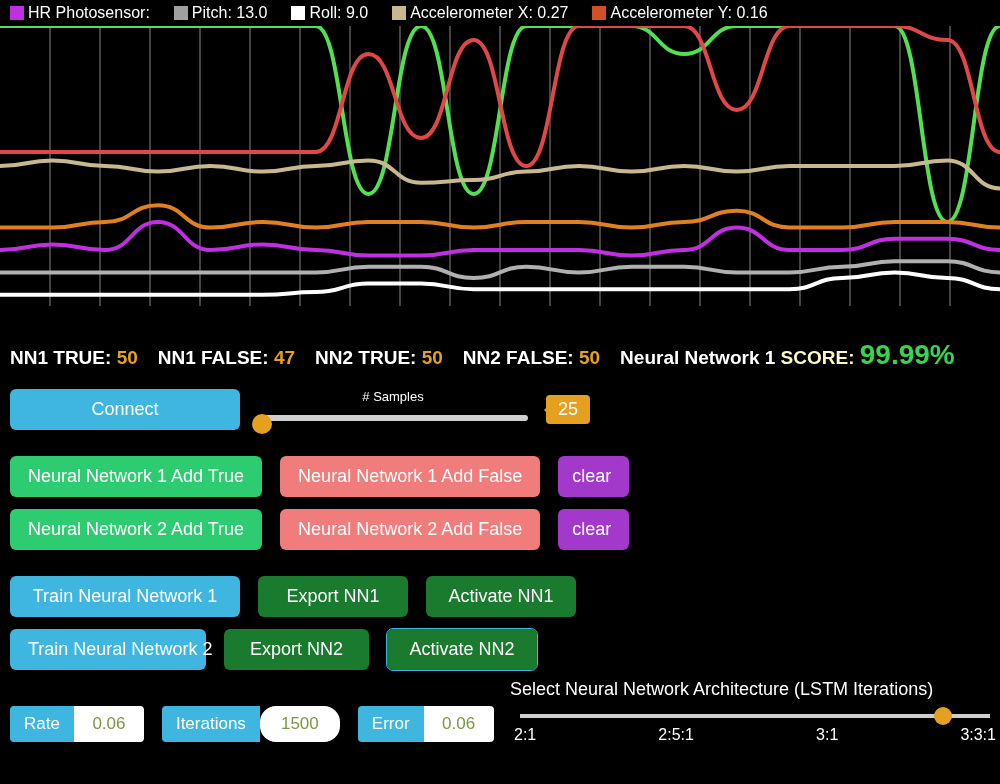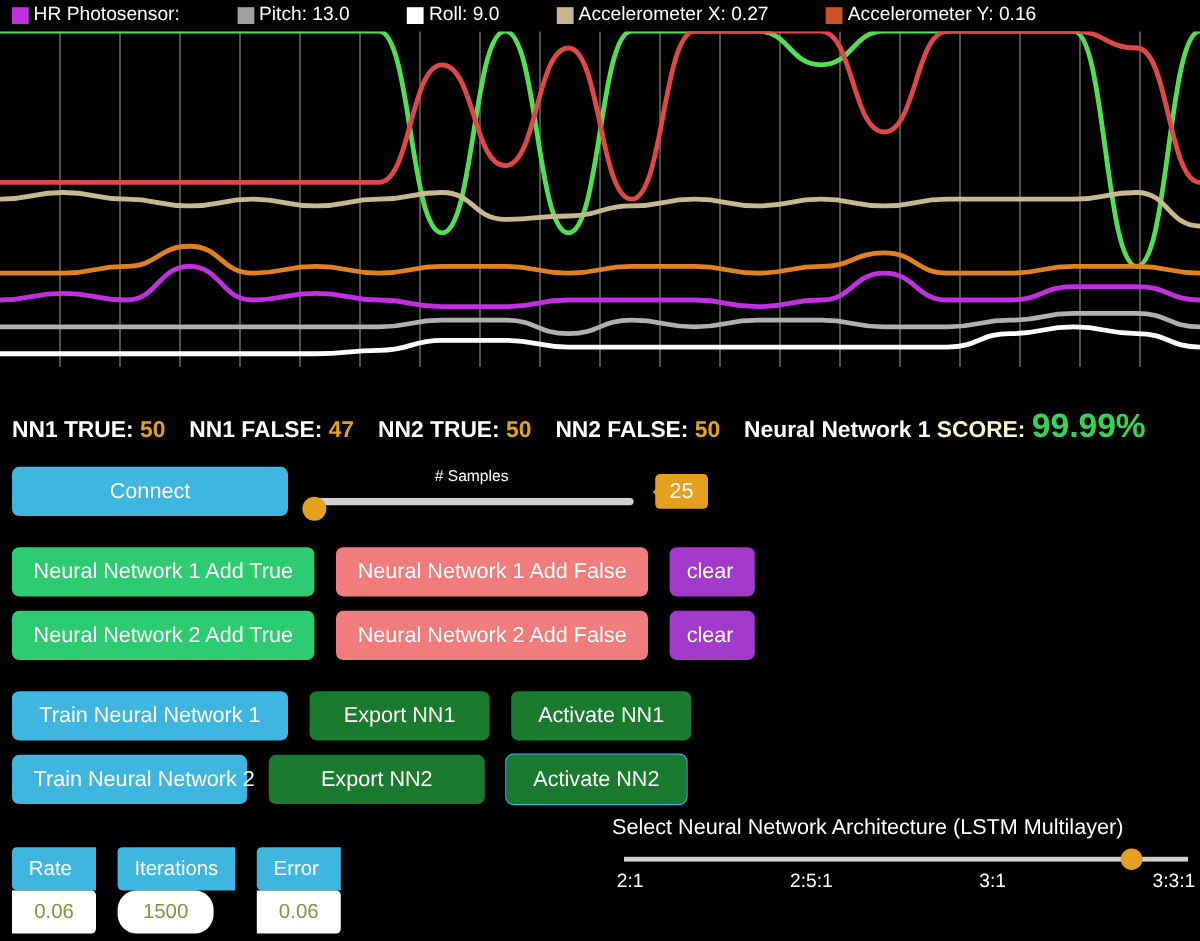--- a/index.html
+++ b/index.html
@@ -7,21 +7,21 @@
     background: #000;
     color: #fff;
     font-family: Arial, Helvetica, sans-serif;
     width: 1000px;
     height: 784px;
     overflow: hidden;
     position: relative;
   }
   .legend {
     display: flex;
-    gap: 48px;
+    gap: 24px;
     padding: 4px 10px;
     font-size: 16px;
     align-items: center;
   }
   .legend-item { display: flex; align-items: center; gap: 4px; white-space: nowrap; }
   .swatch { width: 14px; height: 14px; display: inline-block; }
   .chart-area {
     width: 100%;
     height: 280px;
     background: #000;
@@ -77,21 +77,21 @@
     content:""; position:absolute; left:-8px; top:50%; transform:translateY(-50%);
     border:6px solid transparent; border-right-color:#e6a020;
   }
   .param-row { display:flex; gap:18px; padding: 30px 10px 6px 10px; align-items:center;}
   .param-label { background:#3fb6e0; color:#fff; padding:8px 14px; border-radius:4px 0 0 4px; font-size:17px;}
   .param-input {
     background:#fff; color:#7a9943; padding:8px 14px; width:70px;
     border:none; font-size:17px; text-align:center; border-radius:0 4px 4px 0;
     font-family:inherit;
   }
-  .param-group { display:flex;flex-direction:column; }
+  .param-group { display:flex; }
   .arch-select {
     position:absolute; left:510px; bottom:40px; width:490px;
   }
   .arch-title { color:#fff; font-size:18px; margin-bottom:14px; }
   .arch-track { height:4px; background:#cfcfcf; position:relative; margin:0 10px 8px 10px;}
   .arch-thumb { width:18px; height:18px; background:#e6a020; border-radius:50%; position:absolute; top:-7px; right:8%;}
   .arch-ticks { display:flex; justify-content:space-between; font-size:16px; color:#fff; padding:0 4px;}
 </style>
 </head>
 <body>
@@ -190,41 +190,41 @@
 </div>
 
 <div class="row" style="margin-top:14px;">
   <button class="btn btn-blue" style="width:230px">Train Neural Network 1</button>
   <button class="btn btn-dgreen" style="width:150px">Export NN1</button>
   <button class="btn btn-dgreen" style="width:150px">Activate NN1</button>
 </div>
 
 <div class="row">
   <button class="btn btn-blue" style="width:196px">Train Neural Network 2</button>
-  <button class="btn btn-dgreen" style="width:180px">Export NN2</button>
+  <button class="btn btn-dgreen" style="width:145px">Export NN2</button>
   <button class="btn btn-dgreen active" style="width:150px">Activate NN2</button>
 </div>
 
 <div class="param-row">
   <div class="param-group">
     <span class="param-label">Rate</span>
     <input class="param-input" value="0.06" style="">
   </div>
   <div class="param-group">
     <span class="param-label">Iterations</span>
     <input class="param-input" style="width: 80px; border-radius: 16px;" value="1500">
   </div>
   <div class="param-group">
     <span class="param-label">Error</span>
     <input class="param-input" value="0.06" style="">
   </div>
 </div>
 
 <div class="arch-select">
-  <div class="arch-title">Select Neural Network Architecture (LSTM Multilayer)</div>
+  <div class="arch-title">Select Neural Network Architecture (LSTM Iterations)</div>
   <div class="arch-track">
       <div class="arch-thumb"></div>
     </div>
   <div class="arch-ticks" id="arch-ticks">
       <span>2:1</span>
       <span>2:5:1</span>
       <span>3:1</span>
       <span>3:3:1</span>
     </div>
 </div>

